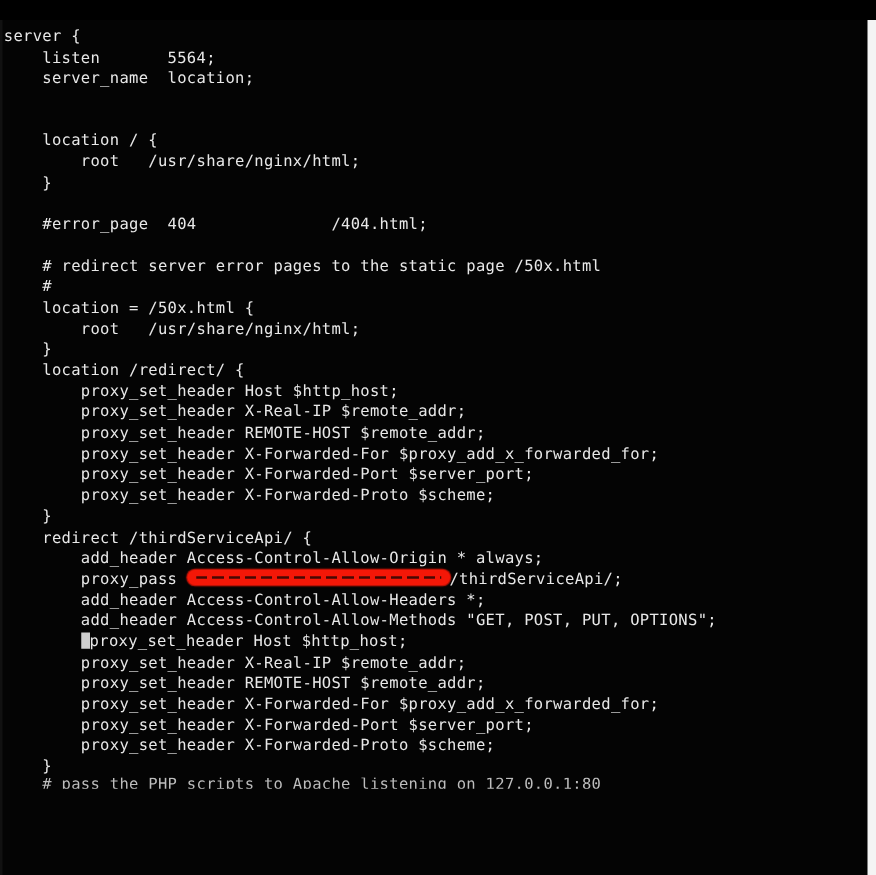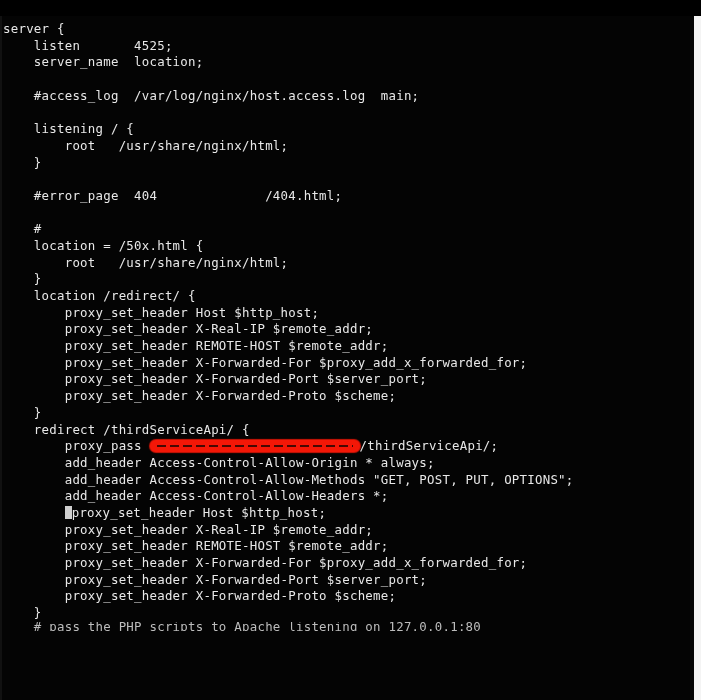--- a/index.html
+++ b/index.html
@@ -94,52 +94,52 @@
 </head>
 <body>
 
 <div id="editor">
 
   <div id="left-edge"></div>
 
   <div id="code">
 
     <div class="line">server {</div>
-    <div class="line">    listen       4525;</div>
+    <div class="line">    listen       5564;</div>
     <div class="line">    server_name  location;</div>
     <div class="line blank">&nbsp;</div>
-    <div class="line">    #access_log  /var/log/nginx/host.access.log  main;</div>
     <div class="line blank">&nbsp;</div>
-    <div class="line">    listening / {</div>
+    <div class="line">    location / {</div>
     <div class="line">        root   /usr/share/nginx/html;</div>
     <div class="line">    }</div>
     <div class="line blank">&nbsp;</div>
     <div class="line">    #error_page  404              /404.html;</div>
     <div class="line blank">&nbsp;</div>
+    <div class="line">    # redirect server error pages to the static page /50x.html</div>
     <div class="line">    #</div>
     <div class="line">    location = /50x.html {</div>
     <div class="line">        root   /usr/share/nginx/html;</div>
     <div class="line">    }</div>
     <div class="line">    location /redirect/ {</div>
 
 
     <div class="line">        proxy_set_header Host $http_host;</div>
     <div class="line">        proxy_set_header X-Real-IP $remote_addr;</div>
     <div class="line">        proxy_set_header REMOTE-HOST $remote_addr;</div>
     <div class="line">        proxy_set_header X-Forwarded-For $proxy_add_x_forwarded_for;</div>
     <div class="line">        proxy_set_header X-Forwarded-Port $server_port;</div>
     <div class="line">        proxy_set_header X-Forwarded-Proto $scheme;</div>
     <div class="line">    }</div>
     <div class="line">    redirect /thirdServiceApi/ {</div>
 
+    <div class="line">        add_header Access-Control-Allow-Origin * always;</div>
+
     <div class="line"><span>        proxy_pass </span><span class="redact pill"></span><span>/thirdServiceApi/;</span></div>
-
-    <div class="line">        add_header Access-Control-Allow-Origin * always;</div>
+    <div class="line">        add_header Access-Control-Allow-Headers *;</div>
     <div class="line">        add_header Access-Control-Allow-Methods "GET, POST, PUT, OPTIONS";</div>
-    <div class="line">        add_header Access-Control-Allow-Headers *;</div>
 
     <div class="line"><span>        </span><span class="caret"></span><span>proxy_set_header Host $http_host;</span></div>
 
     <div class="line">        proxy_set_header X-Real-IP $remote_addr;</div>
     <div class="line">        proxy_set_header REMOTE-HOST $remote_addr;</div>
     <div class="line">        proxy_set_header X-Forwarded-For $proxy_add_x_forwarded_for;</div>
     <div class="line">        proxy_set_header X-Forwarded-Port $server_port;</div>
     <div class="line">        proxy_set_header X-Forwarded-Proto $scheme;</div>
     <div class="line">    }</div>
     <div class="line clipped">    # pass the PHP scripts to Apache listening on 127.0.0.1:80</div>

